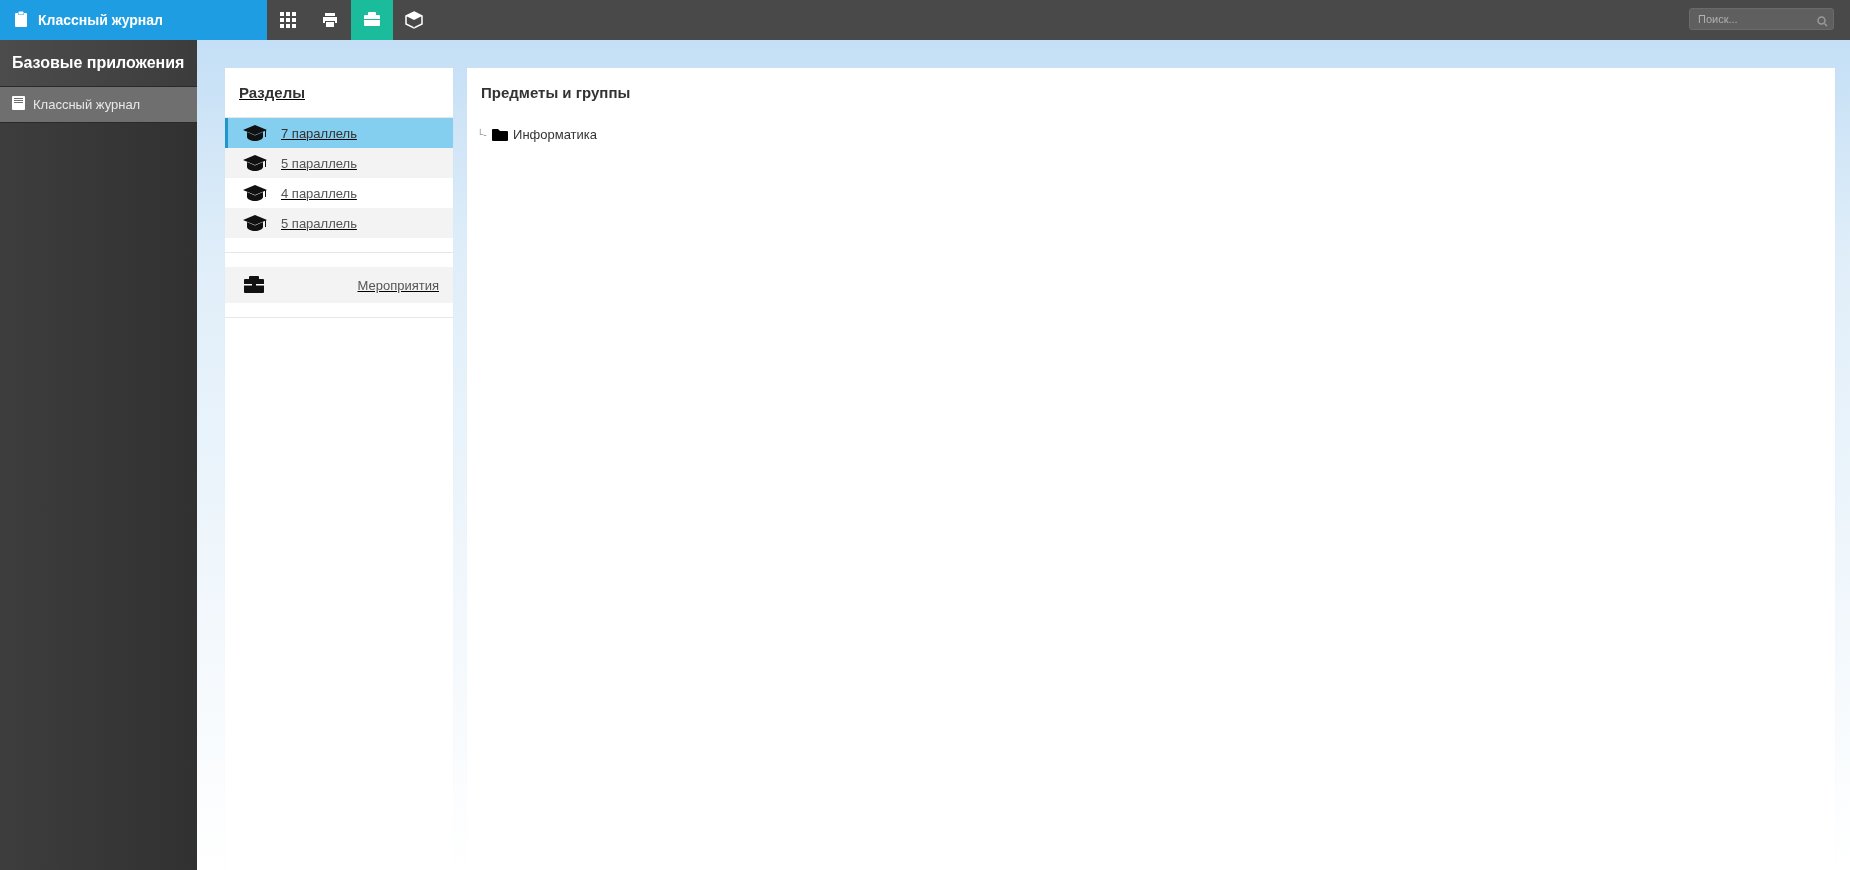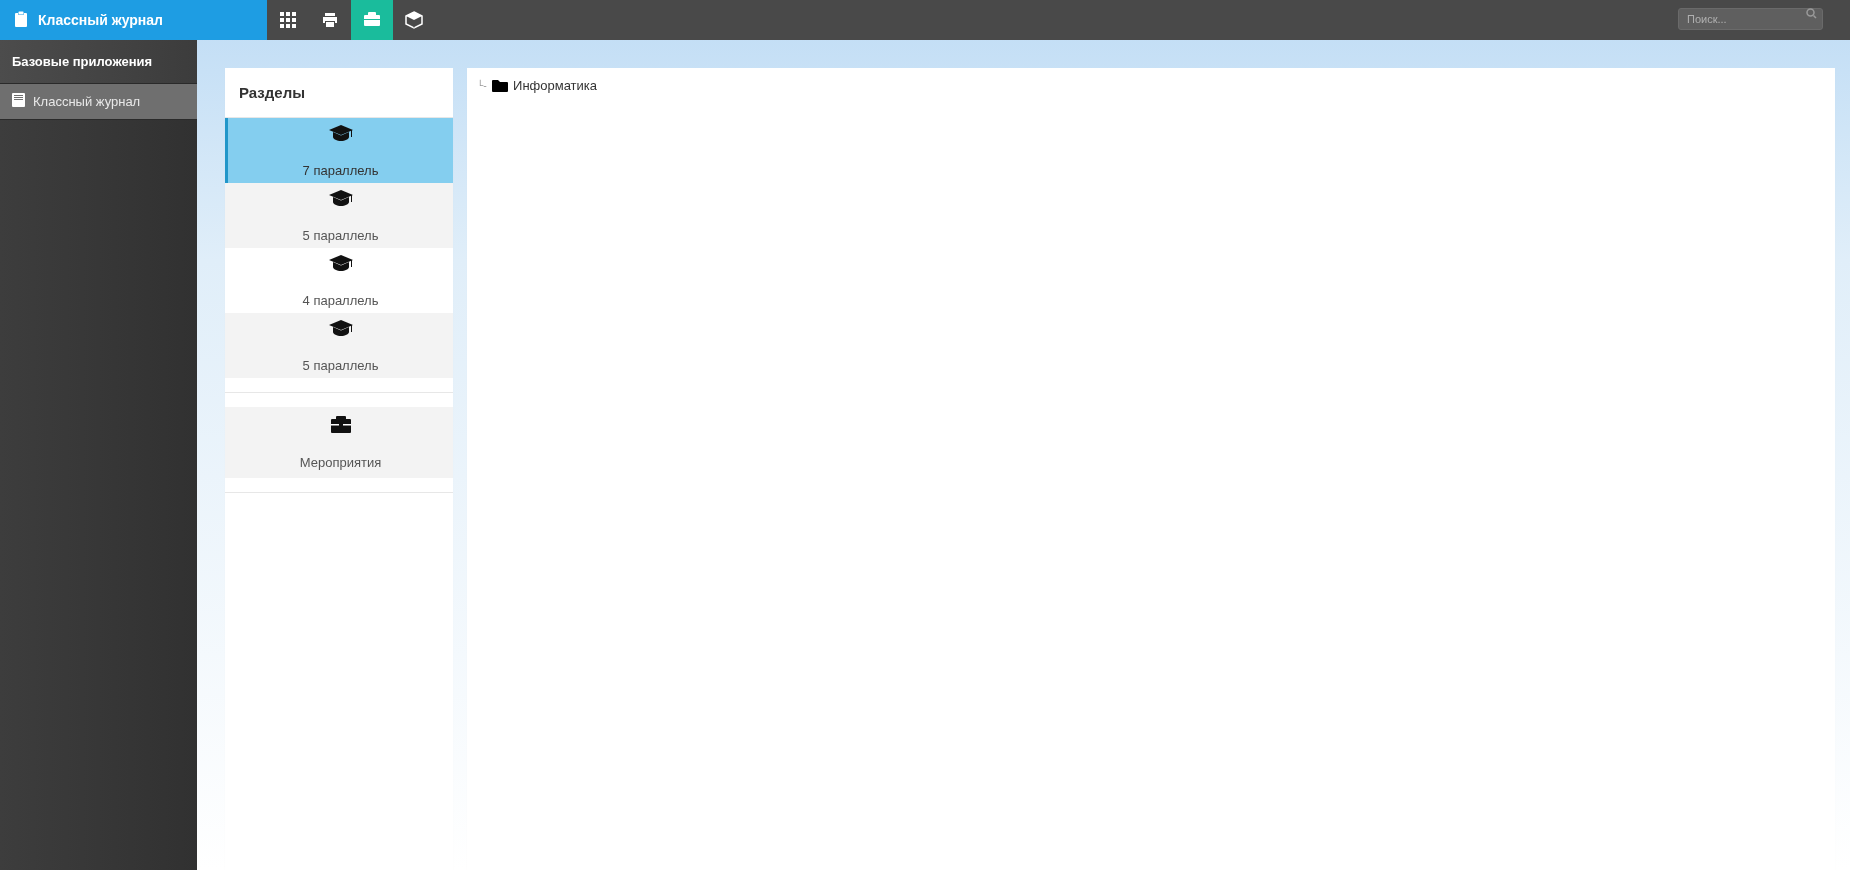--- a/index.html
+++ b/index.html
@@ -41,24 +41,24 @@
       align-items: center;
       justify-content: center;
       color: #fff;
       cursor: pointer;
     }
     .topbar-icon-btn.active {
       background: #1abc9c;
     }
     .search-wrap {
       position: absolute;
-      right: 27px;
+      right: 16px;
       top: 8px;
       display: flex;
-      align-items: flex-start;
+      align-items: flex-end;
     }
     .search-input {
       width: 145px;
       height: 22px;
       background: #5f5f5f;
       border: 1px solid #6a6a6a;
       border-radius: 3px;
       color: #ccc;
       padding: 0 22px 0 8px;
       font-size: 11px;
@@ -80,21 +80,21 @@
     }
     .sidebar {
       width: 197px;
       background: linear-gradient(to right, #3d3d3d 0%, #313131 100%);
       color: #fff;
       flex-shrink: 0;
     }
     .sidebar-header {
       background: linear-gradient(to right, #4c4c4c 0%, #3c3c3c 100%);
       padding: 14px 12px;
-      font-size: 13px;
+      font-size: 16px;
       font-weight: bold;
       color: #fff;
       border-bottom: 1px solid #2a2a2a;
     }
     .sidebar-item {
       display: flex;
       align-items: center;
       padding: 9px 12px;
       gap: 8px;
       font-size: 13px;
@@ -115,43 +115,43 @@
     .panel {
       background: #fff;
       border-radius: 0;
       box-shadow: 0 1px 1px rgba(0,0,0,0.03);
     }
     .panel-sections {
       width: 228px;
       flex-shrink: 0;
       display: flex;
       flex-direction: column;
+      text-decoration: underline;
     }
     .panel-main {
       flex: 1;
     }
     .panel-title {
       padding: 16px 14px;
       font-size: 15px;
       font-weight: bold;
       color: #333;
     }
     .sections-list {
       border-top: 1px solid #e7e7e7;
     }
     .section-row {
       display: flex;
       align-items: center;
-      gap: 20px;
+      gap: 13px;
       padding: 5px 14px;
       font-size: 13px;
       color: #555;
       cursor: pointer;
       border-left: 3px solid transparent;
-      flex-direction: column;
     }
     .section-row:nth-child(even) {
       background: #f3f3f3;
     }
     .section-row.selected {
       background: #84ceef;
       border-left: 3px solid #2196c9;
       color: #333;
     }
     .section-divider {
@@ -315,20 +315,21 @@
               <rect x="2" y="9" width="20" height="1.5" fill="#fff"></rect>
               <rect x="10" y="8" width="4" height="3" rx="0.5" fill="#111"></rect>
             </svg>
         </span>
         <span>Мероприятия</span>
       </div>
       <div class="section-divider"></div>
     </div>
 
     <div class="panel panel-main">
+      <div class="panel-title">Предметы и группы</div>
       <div class="tree">
         <div class="tree-item">
           <span class="tree-prefix">└-</span>
           <span class="folder-icon">
             <svg width="16" height="13" viewBox="0 0 16 13" fill="#000">
                 <path d="M0 2a1 1 0 011-1h5l2 2h7a1 1 0 011 1v8a1 1 0 01-1 1H1a1 1 0 01-1-1z"></path>
               </svg>
           </span>
           <span>Информатика</span>
         </div>

